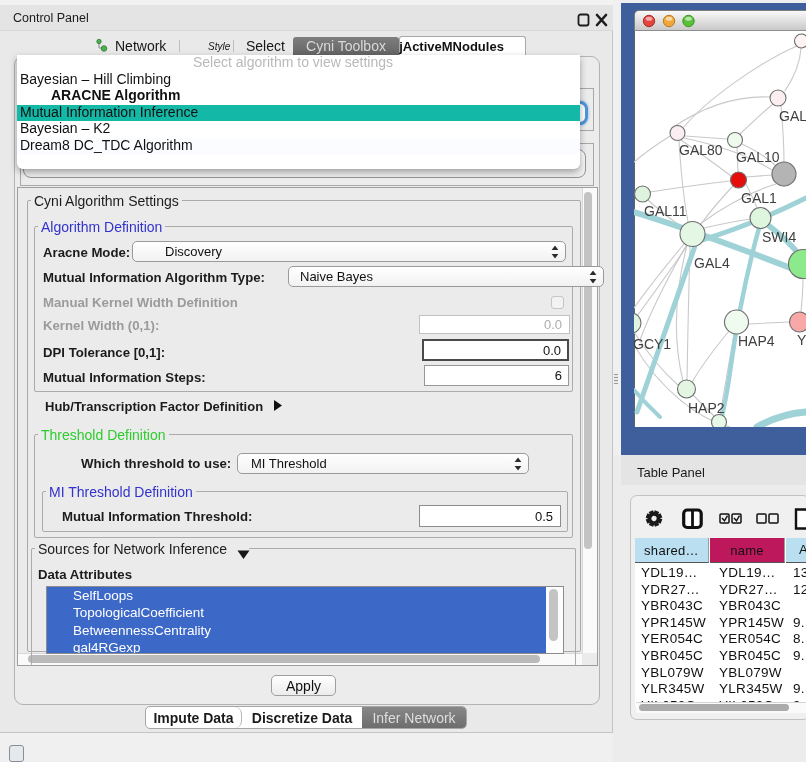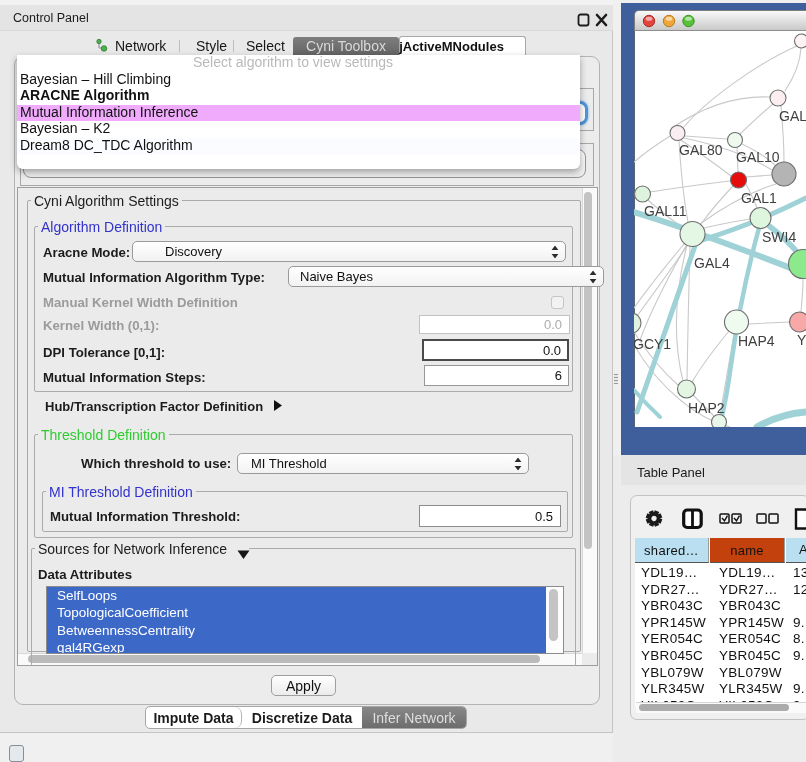--- a/index.html
+++ b/index.html
@@ -38,21 +38,21 @@
 <div class="abs" style="left:293px; top:37px; width:106px; height:18px; display:flex; align-items:center; justify-content:center; font-size:14px; color:#d9d9d9;">Cyni Toolbox</div>
 <div class="abs" style="left:399px; top:36px; width:127px; height:19px; background:#fff; border:1px solid #a8a8a8; border-bottom:none; border-radius:3px 3px 0 0;"></div>
 <div class="abs" style="left:399px; top:37px; width:105px; height:18px; display:flex; align-items:center; justify-content:center; font-size:13px; font-weight:bold; color:#111;">jActiveMNodules</div>
 <svg class="abs" style="left:95px; top:38px;" width="14" height="15" viewBox="0 0 14 15">
   <path d="M4 4 L4 10 M4 10 L8 10" stroke="#9a9a9a" stroke-width="1.2" fill="none"></path>
   <circle cx="4" cy="3.5" r="2.2" fill="#4caf50" stroke="#2e7d32" stroke-width="0.8"></circle>
   <circle cx="9" cy="10.5" r="2.8" fill="#4caf50" stroke="#2e7d32" stroke-width="0.8"></circle>
 </svg>
 <div class="abs" style="left:115px; top:37px; height:18px; display:flex; align-items:center; font-size:14px; color:#161616;">Network</div>
 <div class="abs" style="left:179px; top:40px; width:1px; height:12px; background:#bdbdbd;"></div>
-<div class="abs" style="left:196px; top:37px; height:18px; display:flex; align-items:center; font-size:14px; color:#161616;">Style</div>
+<div class="abs" style="left:208px; top:37px; height:18px; display:flex; align-items:center; font-size:10px; color:#161616;font-style:italic;">Style</div>
 <div class="abs" style="left:233px; top:40px; width:1px; height:12px; background:#bdbdbd;"></div>
 <div class="abs" style="left:246px; top:37px; width:38px; height:18px; display:flex; align-items:center; font-size:14px; color:#161616;">Select</div>
 
 <div class="abs" style="left:14px; top:56px; width:586px; height:649px; background:#ececec; border:1px solid #b3b3b3; border-radius:9px;"></div>
 
 <div class="abs" style="left:20px; top:88px; width:574px; height:43px; border:1px solid #a8a8a8; background:#ececec;"></div>
 <div class="abs" style="left:480px; top:101px; width:108px; height:24px; background:#fff; border:3px solid #4f94d8; border-radius:8px; box-shadow:0 0 3px #74aee2;"></div>
 <div class="abs" style="left:20px; top:143px; width:574px; height:43px; border:1px solid #a8a8a8; background:#ececec;"></div>
 <div class="abs" style="left:23px; top:149px; width:563px; height:29px; background:linear-gradient(#ffffff,#ececec); border:1px solid #949494; border-radius:8px;"></div>
 
@@ -96,48 +96,48 @@
 
 <div class="gbox" style="left:34px; top:434px; width:539px; height:104px;"></div>
 <div class="gtitle" style="left:38px; top:427px; color:#2ecc2e;">Threshold Definition</div>
 <div class="lbl abs" style="left:81px; top:456px;">Which threshold to use:</div>
 <div class="combo" style="left:237px; top:453px; width:292px; height:21px; padding-left:13px;">MI Threshold<svg class="arrows" viewBox="0 0 8 13">
         <path d="M4 0 L7.4 4.6 L0.6 4.6 Z" fill="#2b2b2b"></path>
         <path d="M4 13 L7.4 8.4 L0.6 8.4 Z" fill="#2b2b2b"></path>
       </svg></div>
 <div class="gbox" style="left:42px; top:491px; width:526px; height:41px;"></div>
 <div class="gtitle" style="left:46px; top:484px; color:#3232cd;">MI Threshold Definition</div>
-<div class="lbl abs" style="left:50px; top:509px;">Mutual Information Threshold:</div>
+<div class="lbl abs" style="left:62px; top:509px;">Mutual Information Threshold:</div>
 <div class="field" style="left:419px; top:505px; width:142px; height:22px; border:1px solid #8c8c8c; padding-right:7px;">0.5</div>
 
 <div class="gbox" style="left:31px; top:548px; width:545px; height:118px; border-bottom:none;"></div>
 <div class="gtitle" style="left:35px; top:541px; color:#1c1c1c; padding-right:22px;">Sources for Network Inference</div>
 <svg class="abs" style="left:237px; top:549px;" width="13" height="11" viewBox="0 0 13 11">
       <path d="M0.5 1.5 L12.5 1.5 L6.5 10 Z" fill="#161616"></path>
     </svg>
 <div class="lbl abs" style="left:38px; top:567px;">Data Attributes</div>
 <div class="abs" style="left:46px; top:586px; width:518px; height:68px; background:#3c68c8; border:1px solid #8c8c8c; overflow:hidden;">
-  <div style="color:#fff; font-size:13.5px; padding-left:10px; line-height:17.3px;">SelfLoops<br>TopologicalCoefficient<br>BetweennessCentrality<br>gal4RGexp</div>
+  <div style="color:#fff; font-size:13.5px; padding-left:26px; line-height:17.3px;">SelfLoops<br>TopologicalCoefficient<br>BetweennessCentrality<br>gal4RGexp</div>
 </div>
 <div class="abs" style="left:546px; top:587px; width:17px; height:66px; background:#fdfdfd;"></div>
 <div class="abs" style="left:549px; top:589px; width:9px; height:52px; background:#c4c4c4; border-radius:4.5px;"></div>
 
 <div class="abs" style="left:271px; top:675px; width:65px; height:21px; background:linear-gradient(#ffffff,#ebebeb); border:1px solid #9e9e9e; border-radius:5px; display:flex; align-items:center; justify-content:center; font-size:14px; color:#111;">Apply</div>
 
 <div class="abs" style="left:145px; top:706px; width:322px; height:23px; background:#fff; border:1px solid #a6a6a6; border-radius:5px; overflow:hidden; display:flex;">
   <div style="width:96px; height:100%; display:flex; align-items:center; justify-content:center; font-size:14px; font-weight:bold; color:#1b1b1b; border-right:1px solid #b5b5b5;border-radius:7px;">Impute Data</div>
   <div style="width:120px; height:100%; display:flex; align-items:center; justify-content:center; font-size:14px; font-weight:bold; color:#1b1b1b;">Discretize Data</div>
   <div style="flex:1; height:100%; background:linear-gradient(#888888,#6d6d6d); display:flex; align-items:center; justify-content:center; font-size:14px; color:#dedede;">Infer Network</div>
 </div>
 
 <div class="abs" style="left:17px; top:55px; width:563px; height:114px; background:#fff; border-radius:0 0 6px 6px; box-shadow:0 3px 7px rgba(0,0,0,0.35); overflow:hidden; font-size:14px; color:#111;">
   <div style="height:16.5px; color:#b9b9b9; text-align:center; line-height:15px; padding-right:11px;">Select algorithm to view settings</div>
   <div style="height:16.5px; line-height:15px; padding-left:3px;">Bayesian – Hill Climbing</div>
-  <div style="height:16.5px; line-height:15px; padding-left:3px; font-weight:bold;">ARACNE Algorithm</div>
-  <div style="height:16.5px; line-height:15px; padding-left:3px; background:#f0abfc;">Mutual Information Inference</div>
+  <div style="height:16.5px; line-height:15px; padding-left:3px; font-weight:bold;margin-left:31px;">ARACNE Algorithm</div>
+  <div style="height:16.5px; line-height:15px; padding-left:3px; background:#14b8a6;">Mutual Information Inference</div>
   <div style="height:16.5px; line-height:15px; padding-left:3px;">Bayesian – K2</div>
   <div style="height:16.5px; line-height:15px; padding-left:3px; background:#fafcff;">Dream8 DC_TDC Algorithm</div>
 </div>
 
 <div class="abs" style="left:9px; top:745px; width:15px; height:17px; background:#e3e9ed; border:1.5px solid #868d95; border-radius:3px;"></div>
 
 <div class="abs" style="left:614px; top:374px; width:4px; height:10px; background:repeating-linear-gradient(#9a9a9a 0 1px, #e8e8e8 1px 3px);"></div>
 
 <div class="abs" style="left:621px; top:3px; width:185px; height:452px; background:#3f5e9c;"></div>
 
@@ -242,21 +242,21 @@
     <path d="M89 11 L91.5 13.8 L94.5 8.6" stroke-width="1.4"></path>
     <rect x="112" y="7" width="9" height="9" rx="1" stroke-width="1.5"></rect>
     <rect x="124" y="7" width="9" height="9" rx="1" stroke-width="1.5"></rect>
   </g>
 
   <path d="M151 2.5 h10 l5 5 v14 h-15 z" fill="#fff" stroke="#111" stroke-width="2.4"></path>
 </svg>
 
 <div class="abs" style="left:635px; top:538px; width:171px; height:168px; overflow:hidden; background:#fff; font-size:13.5px; color:#111; letter-spacing:0.3px;">
   <div style="position:absolute; left:0; top:0; width:74px; height:25px; background:#b9dff0; border-right:1px solid #9c9c9c; border-bottom:1px solid #555; display:flex; align-items:center; justify-content:center; font-size:13px;">shared…</div>
-  <div style="position:absolute; left:75px; top:0; width:75px; height:25px; background:#c2410c; border-right:1px solid #9c9c9c; border-bottom:1px solid #555; display:flex; align-items:center; justify-content:center; font-size:13px;">name</div>
+  <div style="position:absolute; left:75px; top:0; width:75px; height:25px; background:#be185d; border-right:1px solid #9c9c9c; border-bottom:1px solid #555; display:flex; align-items:center; justify-content:center; font-size:13px;">name</div>
   <div style="position:absolute; left:151px; top:0; width:60px; height:25px; background:#b9dff0; border-bottom:1px solid #555; font-size:13px;">
         <span style="position:absolute; left:13px; top:4px;">A</span>
       </div>
   <div style="position:absolute; left:6px; top:27px; line-height:16.6px;">YDL19…<br>YDR27…<br>YBR043C<br>YPR145W<br>YER054C<br>YBR045C<br>YBL079W<br>YLR345W<br>YIL052C</div>
   <div style="position:absolute; left:84px; top:27px; line-height:16.6px;">YDL19…<br>YDR27…<br>YBR043C<br>YPR145W<br>YER054C<br>YBR045C<br>YBL079W<br>YLR345W<br>YIL052C</div>
   <div style="position:absolute; left:158px; top:27px; line-height:16.6px;">13<br>12<br>&nbsp;<br>9.<br>8.<br>9.<br>&nbsp;<br>9.<br>9.</div>
 </div>
 
 <div class="abs" style="left:636px; top:702px; width:170px; height:11px; background:#fafafa; border-top:1px solid #d5d5d5;"></div>
 <div class="abs" style="left:639px; top:704px; width:150px; height:7px; background:#ababab; border-radius:3.5px;"></div>

